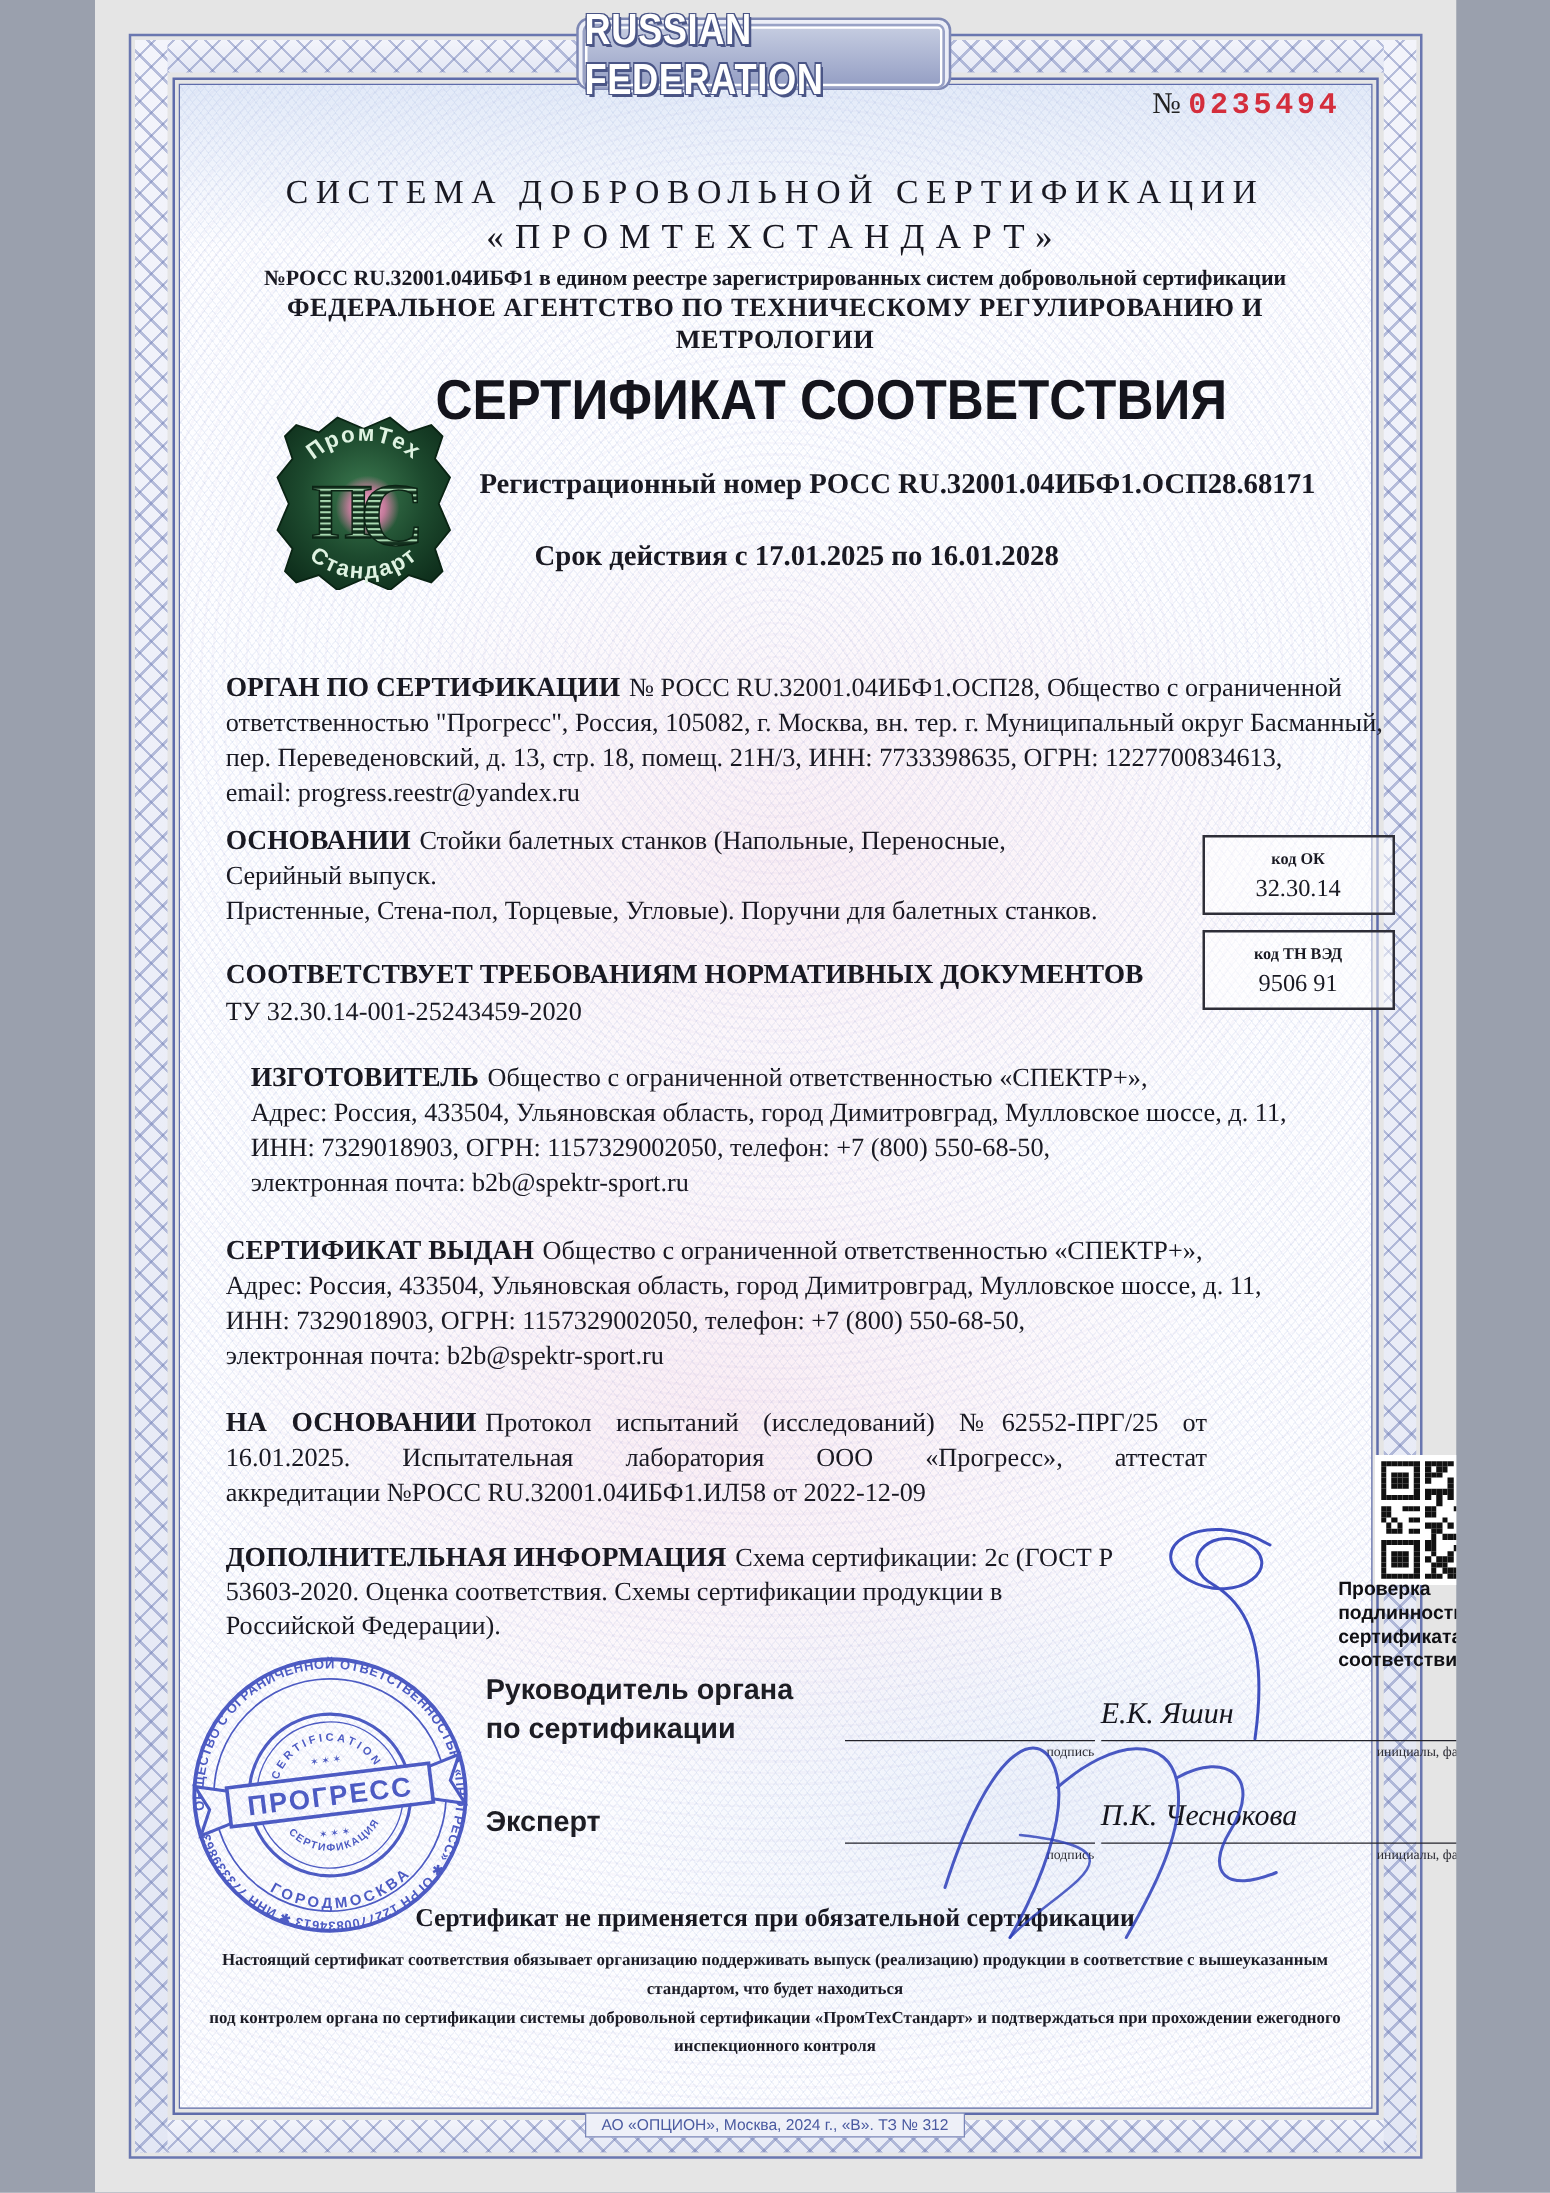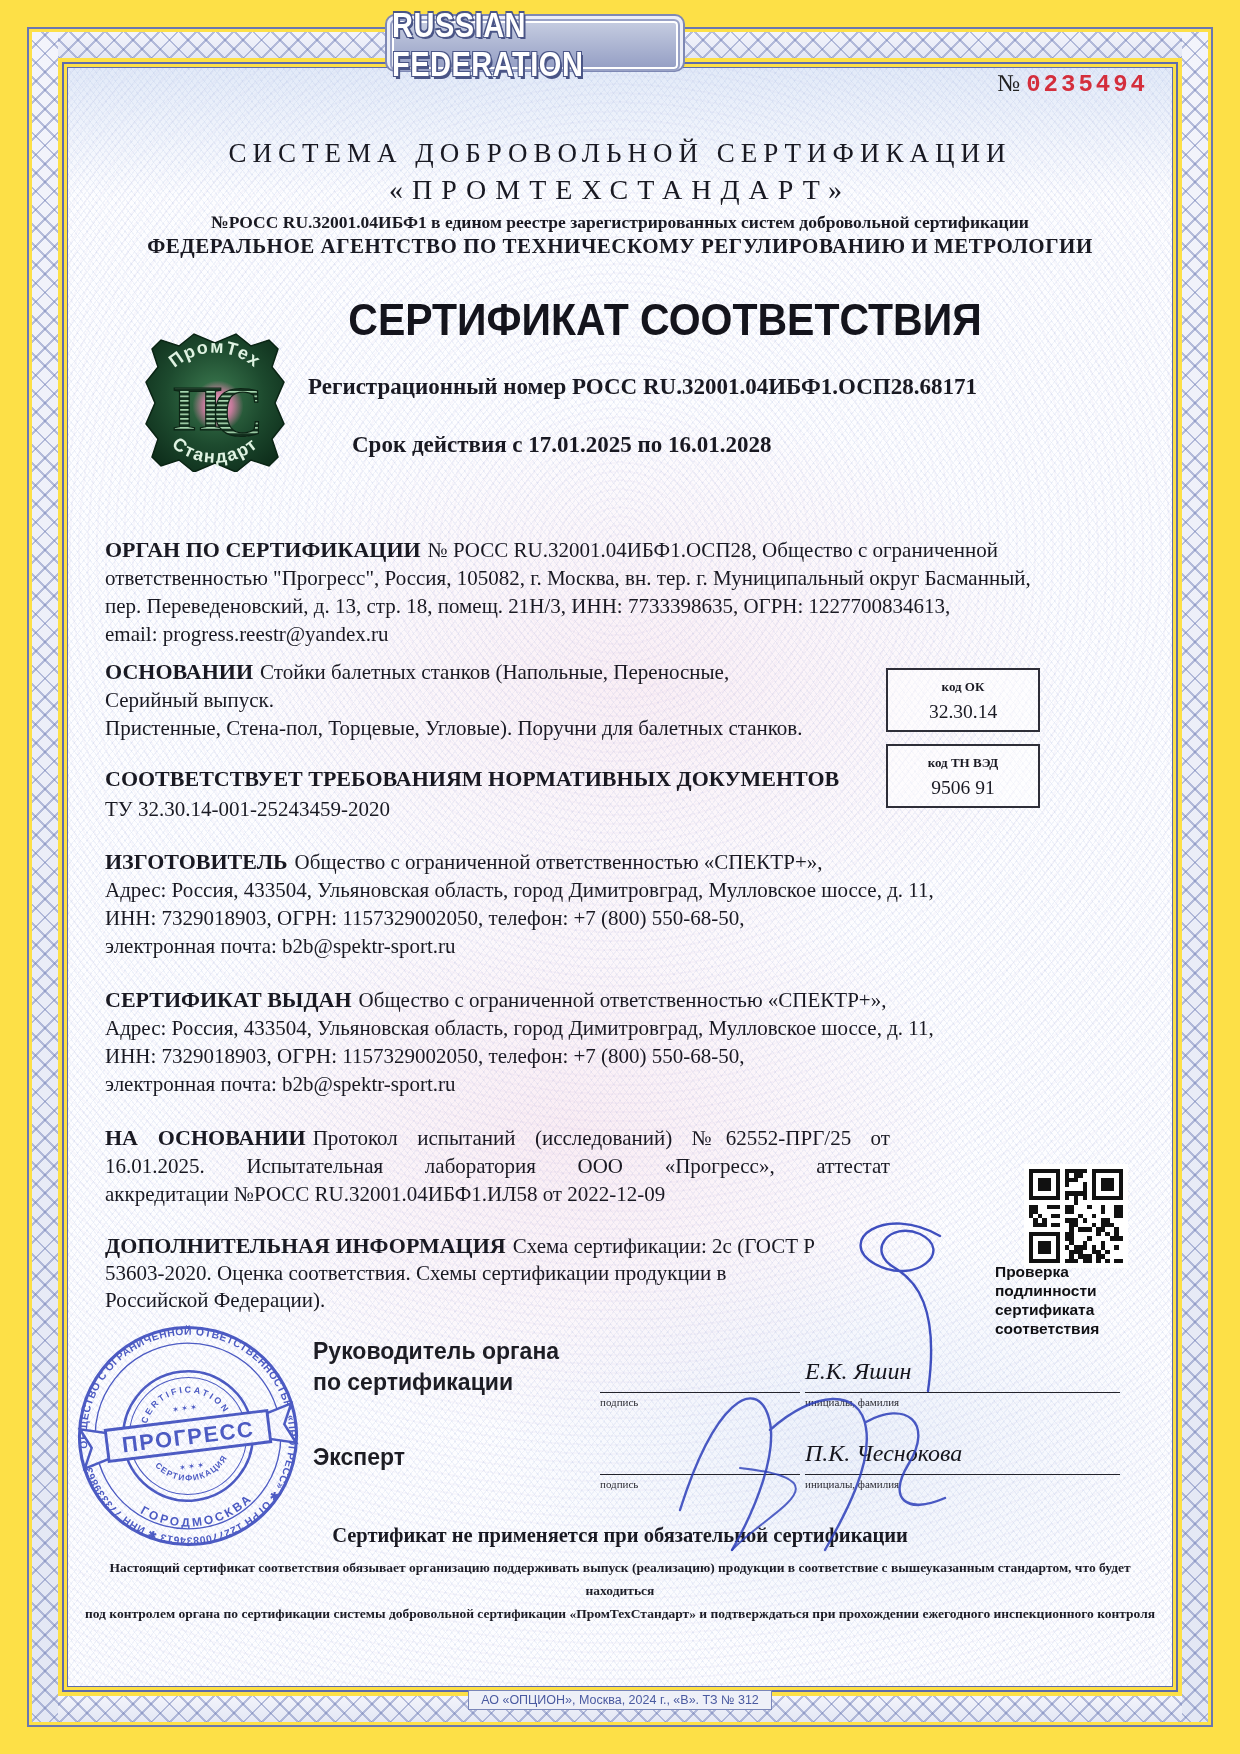--- a/index.html
+++ b/index.html
@@ -1,16 +1,16 @@
 <!DOCTYPE html>
 <html><head>
 <meta charset="utf-8">
 <style>
   html,body{margin:0;padding:0;background:#9aa0ad;}
-  .page{position:relative;width:1240px;height:1754px;margin:0 auto;background:#fde047;
+  .page{position:relative;width:1089px;height:1754px;margin:0 auto;background:#e5e5e5;
         font-family:"Liberation Serif",serif;color:#191922;overflow:hidden;}
 
   
   .outer-line{position:absolute;inset:27px;border:2px solid #6a77b0;}
   .band{position:absolute;background:
       repeating-linear-gradient(45deg, transparent 0 5px, rgba(108,122,180,.45) 5px 7px, transparent 7px 13px),
       repeating-linear-gradient(-45deg, transparent 0 5px, rgba(108,122,180,.45) 5px 7px, transparent 7px 13px),
       linear-gradient(#f3f4fb,#e3e7f4);}
   .band-top{top:32px;left:32px;right:32px;height:26px;}
   .band-bottom{bottom:32px;left:32px;right:32px;height:26px;}
@@ -73,21 +73,21 @@
   .qr-grid{width:100%;height:100%;display:grid;grid-template-columns:repeat(21,1fr);grid-template-rows:repeat(21,1fr);}
   .qr-grid i{display:block;}
   .qr-grid i.b{background:#111;}
   .qr-cap{position:absolute;left:995px;top:1262px;width:170px;text-align:left;z-index:4;
       font-family:"Liberation Sans",sans-serif;font-weight:700;font-size:15.5px;line-height:19px;color:#101014;}
 
   
   .role{position:absolute;left:313px;font-family:"Liberation Sans",sans-serif;font-weight:700;
         font-size:23px;color:#1d1d24;z-index:4;line-height:31px;}
   .sigline{position:absolute;border-top:1.5px solid #23232b;height:0;z-index:4;}
-  .sigcap{position:absolute;text-align:left;font-size:11px;color:#2c2c34;z-index:4;}
+  .sigcap{position:absolute;text-align:right;font-size:11px;color:#2c2c34;z-index:4;}
   .signame{position:absolute;text-align:left;font-size:24px;color:#15151d;z-index:4;font-style:italic;}
   .sig-svg{position:absolute;z-index:5;}
 
   .stamp{position:absolute;left:68px;top:1316px;width:240px;height:240px;z-index:6;
          transform:rotate(-7deg);opacity:.88;mix-blend-mode:multiply;}
 
   .note{position:absolute;left:85px;right:85px;top:1524px;text-align:center;font-weight:700;
         font-size:20.5px;z-index:3;}
   .fine{position:absolute;left:75px;right:75px;top:1556px;text-align:center;font-weight:700;
         font-size:13.5px;line-height:23px;color:#1c1c26;z-index:3;}
@@ -182,21 +182,21 @@
   <div class="codebox" style="top:744px;">
     <div class="cb-l">код ТН ВЭД</div>
     <div class="cb-v">9506 91</div>
   </div>
 
   <div class="sec" style="top:764px;line-height:30px;">
     <div class="lbl" style="margin:0;">СООТВЕТСТВУЕТ ТРЕБОВАНИЯМ НОРМАТИВНЫХ ДОКУМЕНТОВ</div>
     <div>ТУ 32.30.14-001-25243459-2020</div>
   </div>
 
-  <div class="sec" style="top:848px;">
+  <div class="sec" style="top:848px;margin-left:20px;">
     <div><span class="lbl">ИЗГОТОВИТЕЛЬ</span><span>Общество с ограниченной ответственностью «СПЕКТР+»,</span></div>
     <div>Адрес: Россия, 433504, Ульяновская область, город Димитровград, Мулловское шоссе, д. 11,</div>
     <div>ИНН: 7329018903, ОГРН: 1157329002050, телефон: +7 (800) 550-68-50,</div>
     <div>электронная почта: b2b@spektr-sport.ru</div>
   </div>
 
   <div class="sec" style="top:986px;">
     <div><span class="lbl">СЕРТИФИКАТ ВЫДАН</span><span>Общество с ограниченной ответственностью «СПЕКТР+»,</span></div>
     <div>Адрес: Россия, 433504, Ульяновская область, город Димитровград, Мулловское шоссе, д. 11,</div>
     <div>ИНН: 7329018903, ОГРН: 1157329002050, телефон: +7 (800) 550-68-50,</div>

